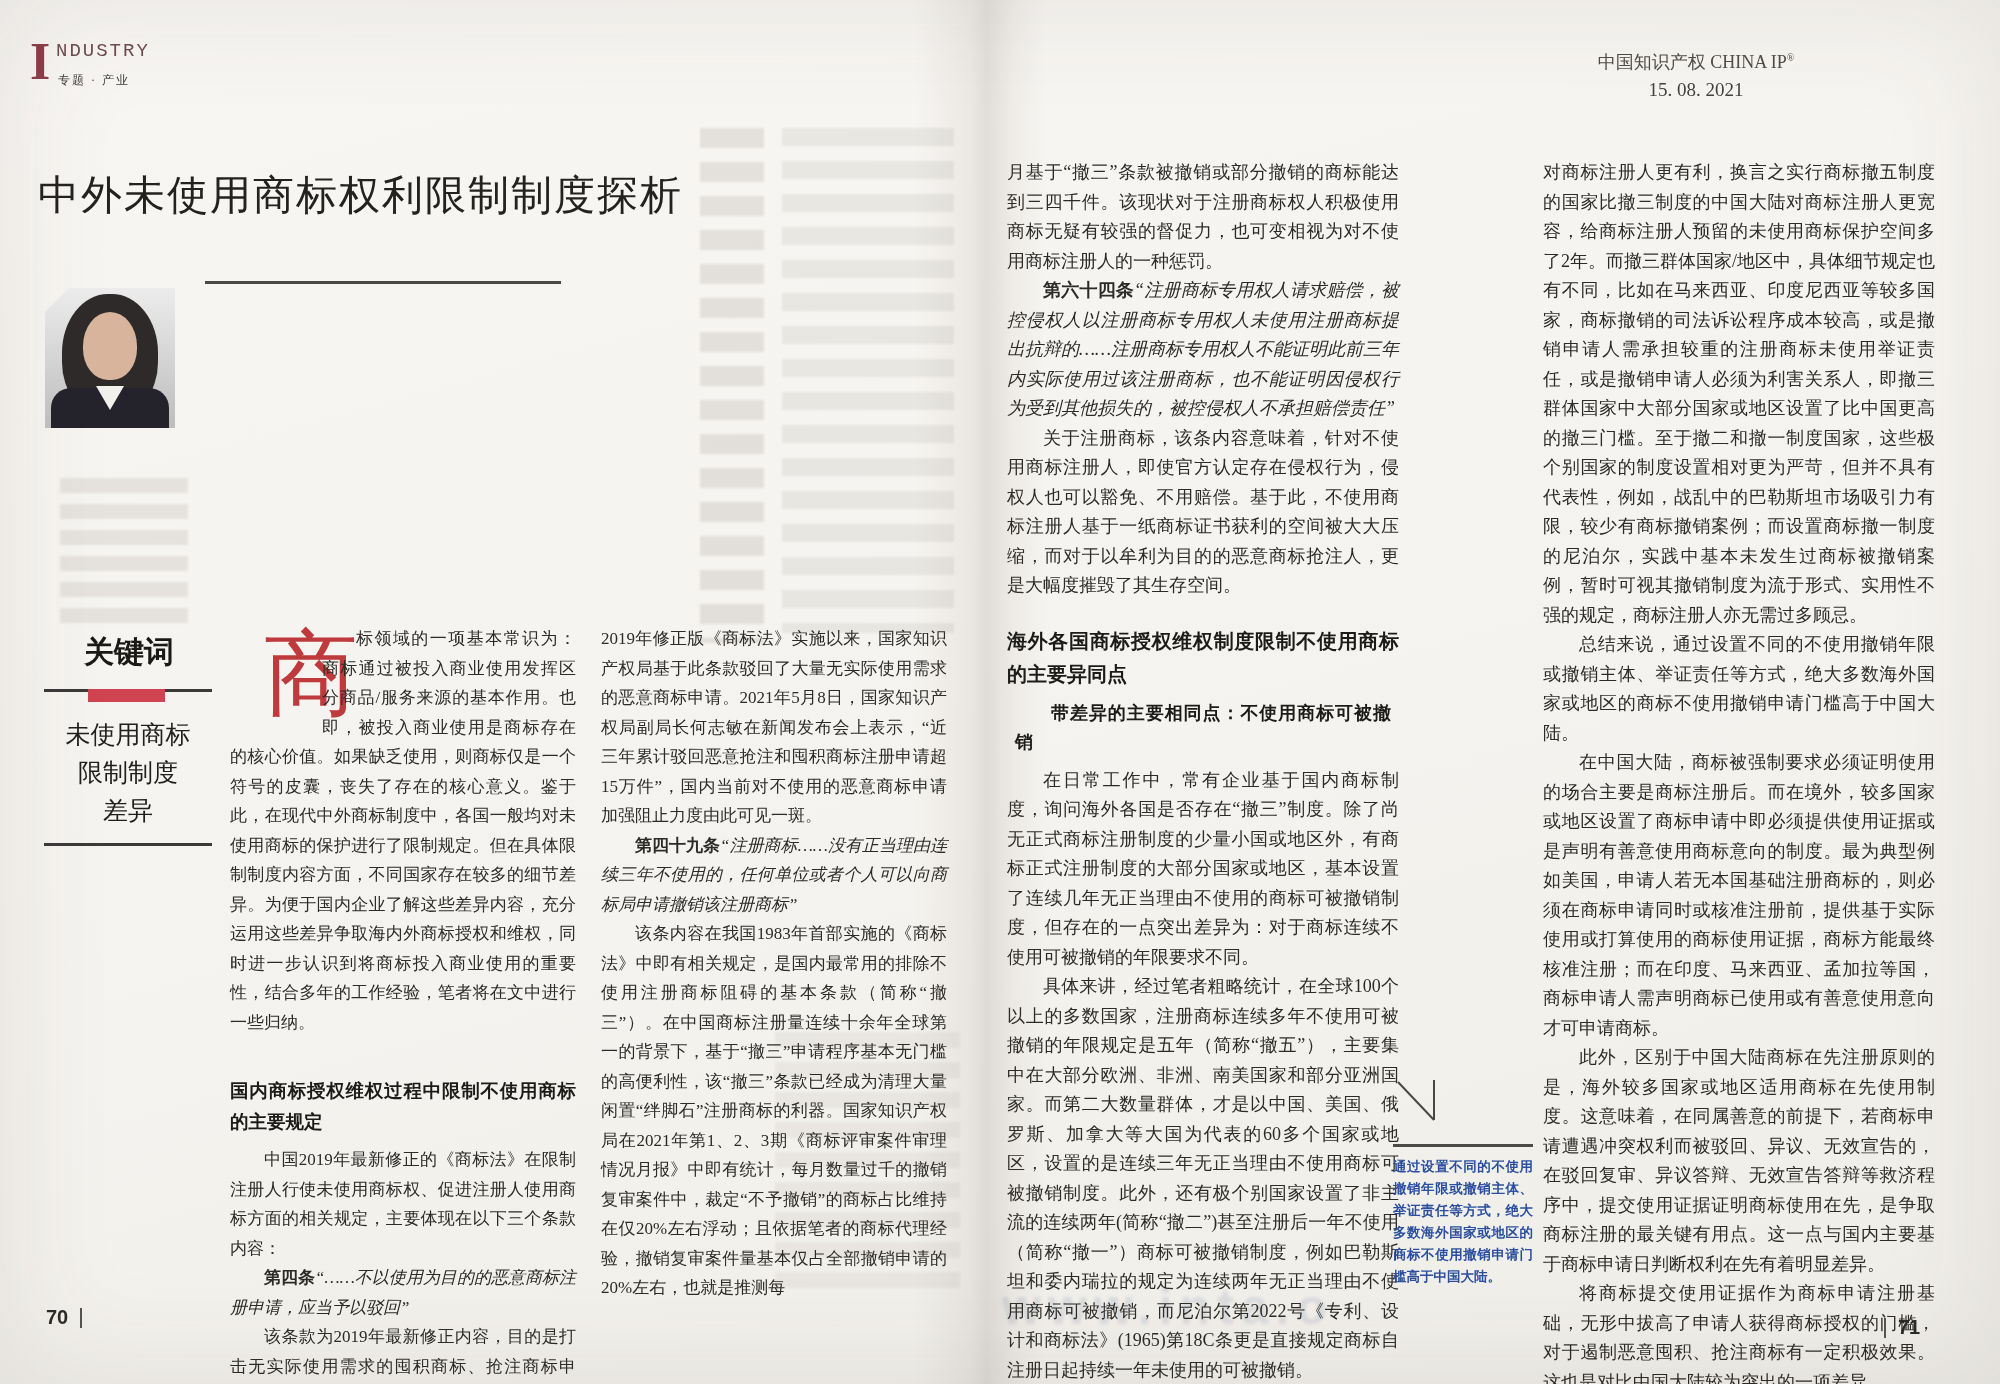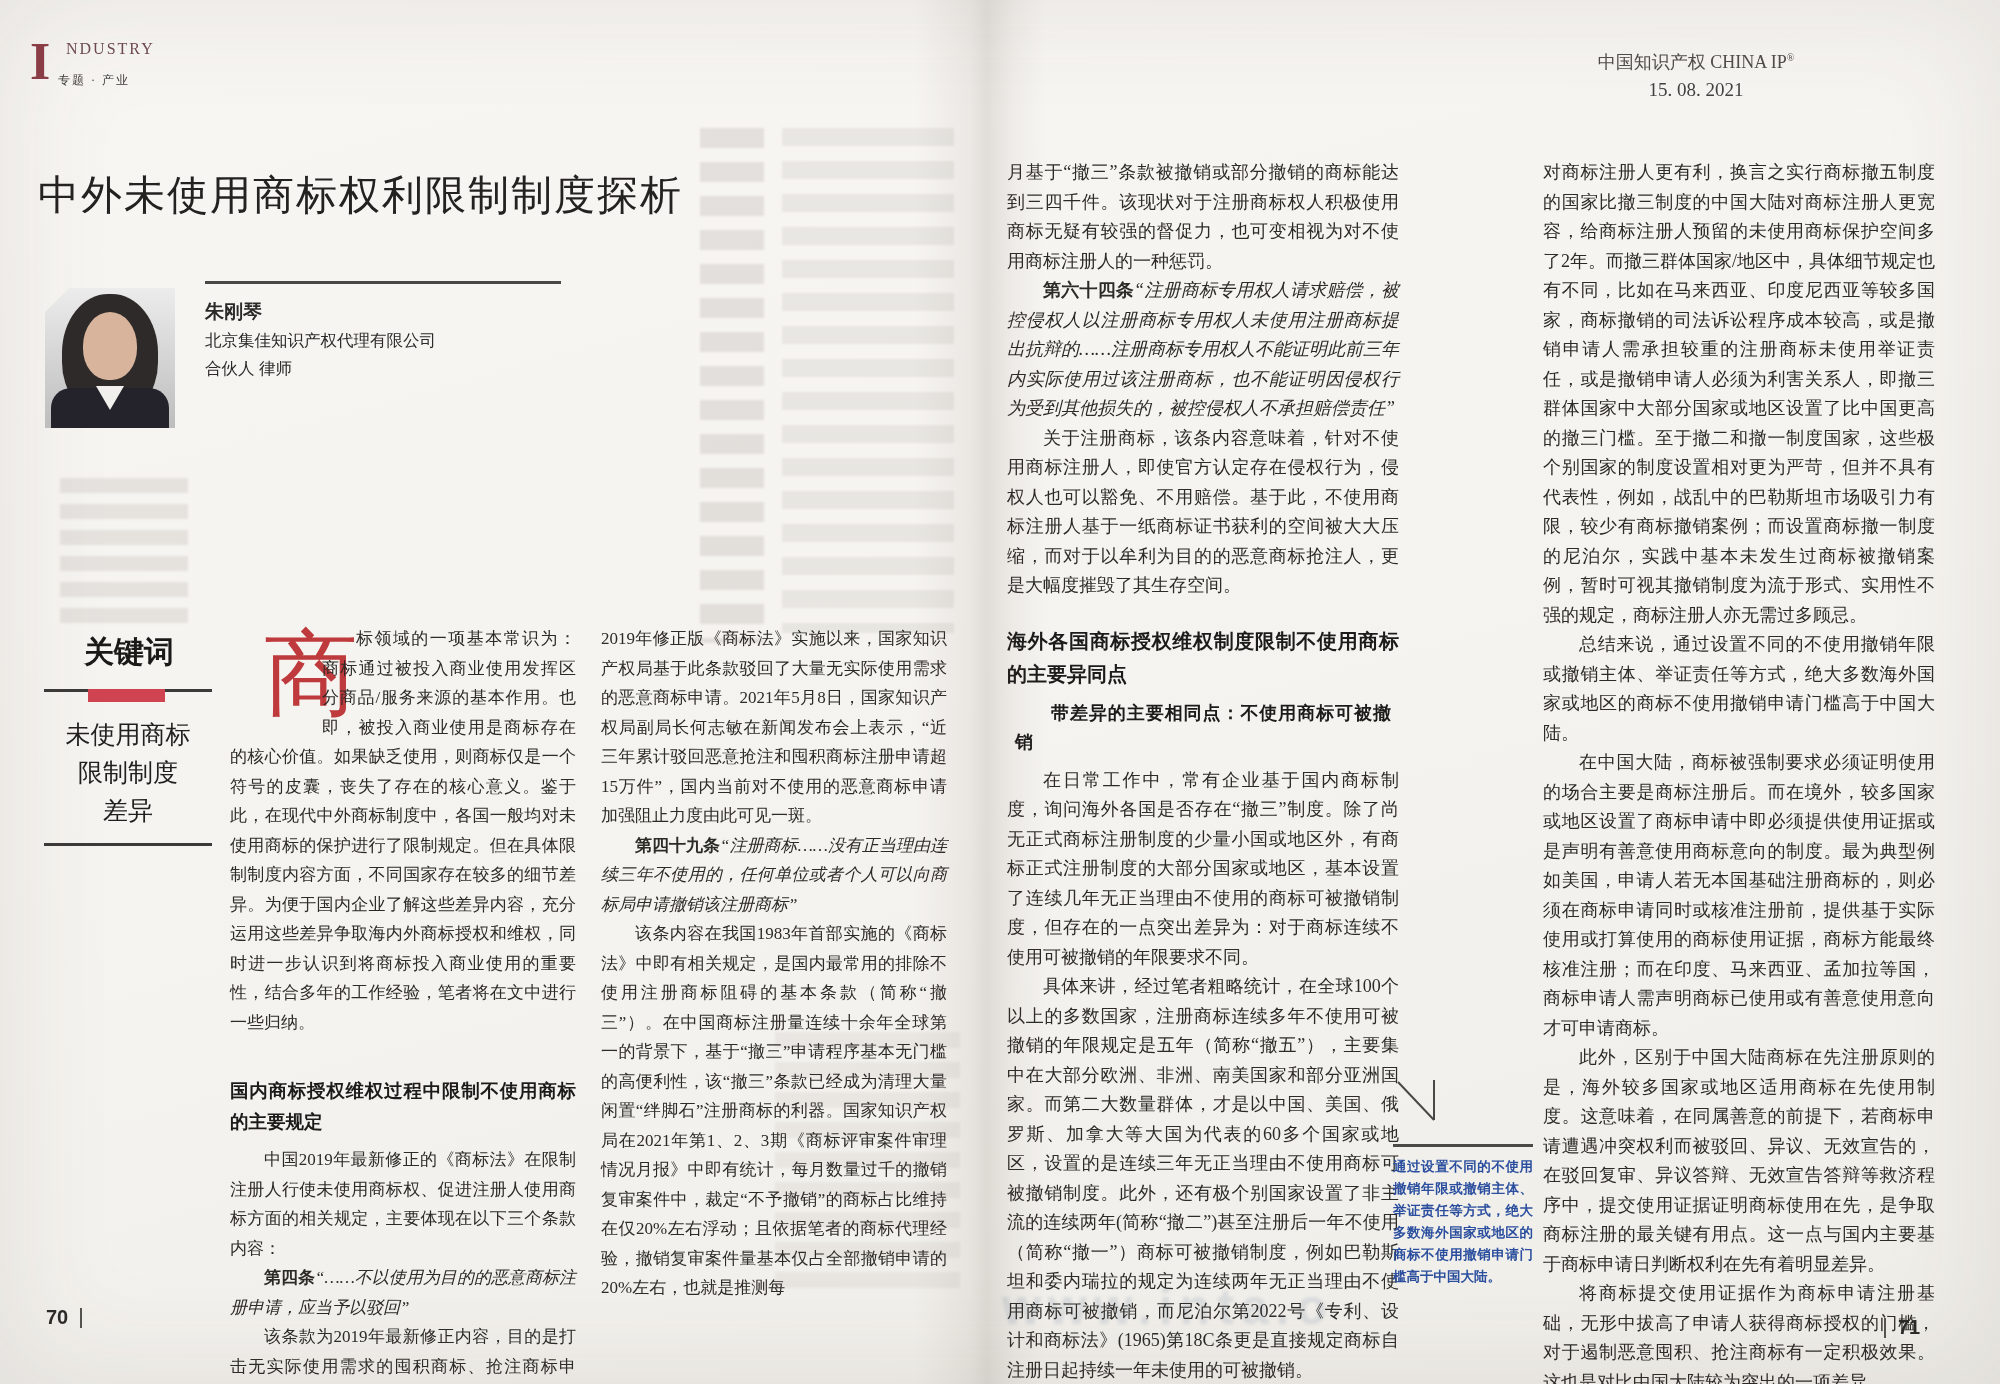--- a/index.html
+++ b/index.html
@@ -5,21 +5,21 @@
   html,body{margin:0;padding:0;background:#d8d5d0;}
   .scan{position:relative;width:2000px;height:1384px;overflow:hidden;
     background:linear-gradient(165deg,#f8f6f3 0%,#f5f3ef 55%,#efede8 100%);
     box-shadow:inset 0 0 120px rgba(70,60,45,.10);
     font-family:"Liberation Serif","DejaVu Serif",serif;color:#2d2b28;}
   .fold{position:absolute;left:915px;top:0;width:130px;height:100%;
     background:linear-gradient(90deg,rgba(80,70,58,0) 0%,rgba(80,70,58,.07) 42%,rgba(80,70,58,.13) 55%,rgba(80,70,58,.05) 75%,rgba(80,70,58,0) 100%);}
 
   
   .brand-i{position:absolute;left:30px;top:36px;font-size:52px;line-height:1;font-weight:bold;color:#8b3d47;}
-  .brand-name{position:absolute;left:66px;top:40px;font-size:16px;letter-spacing:2px;color:#6d4a4e;}
+  .brand-name{position:absolute;left:56px;top:40px;font-size:19px;letter-spacing:2px;color:#6d4a4e;font-family:Liberation Mono, monospace;}
   .brand-sub{position:absolute;left:58px;top:72px;font-size:12px;color:#3c3a38;letter-spacing:2px;}
   .mag-head{position:absolute;left:1546px;top:44px;width:300px;text-align:center;color:#4e4c49;font-size:18px;line-height:27px;}
   .mag-head .date{font-size:19px;color:#434140;}
   sup{font-size:10px;}
 
   .title{position:absolute;left:38px;top:168px;font-family:"Liberation Sans","DejaVu Sans",sans-serif;
     font-size:41px;font-weight:normal;letter-spacing:2px;color:#232220;}
 
   
   .author-rule{position:absolute;left:205px;top:281px;width:356px;height:3px;background:#4a4847;}
@@ -110,25 +110,20 @@
 
   <h1 class="title" style="margin:0;">中外未使用商标权利限制制度探析</h1>
 
   <div class="author-rule"></div>
   <div class="photo">
     <div class="hair"></div>
     <div class="face"></div>
     <div class="collar"></div>
     <div class="suit"></div>
   </div>
-  <div class="author-info">
-    <div class="name">朱刚琴</div>
-    <div>北京集佳知识产权代理有限公司</div>
-    <div>合伙人  律师</div>
-  </div>
 
   <div class="kw-label">关键词</div>
   <div class="kw-line" style="top:689px;"></div>
   <div class="kw-redrect"></div>
   <div class="kw-items">
     <div>未使用商标</div>
     <div>限制制度</div>
     <div>差异</div>
   </div>
   <div class="kw-line" style="top:843px;"></div>

